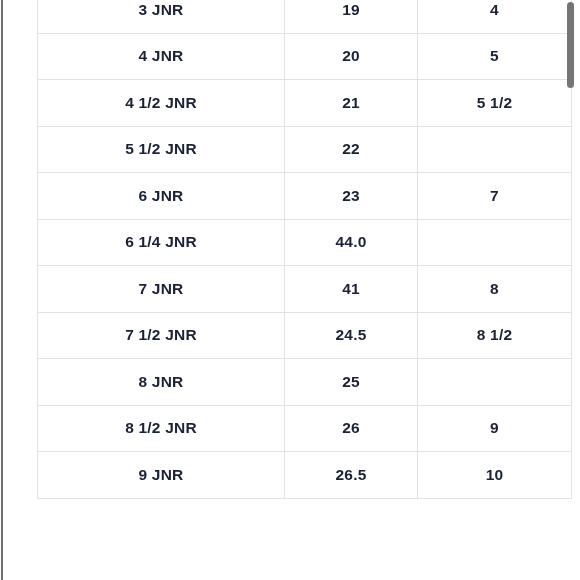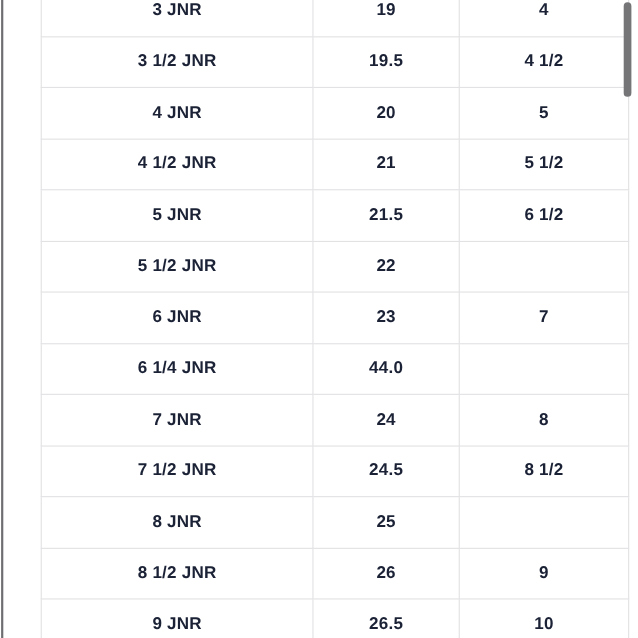--- a/index.html
+++ b/index.html
@@ -101,57 +101,47 @@
           <col class="c2">
           <col class="c3">
       </colgroup>
       <tbody>
         <tr>
           <td>3 JNR</td>
           <td>19</td>
           <td>4</td>
         </tr>
         <tr>
-          <td>3 1/2 JNR</td>
-          <td>19.5</td>
-          <td>4 1/2</td>
-        </tr>
-        <tr>
           <td>4 JNR</td>
           <td>20</td>
           <td>5</td>
         </tr>
         <tr>
           <td>4 1/2 JNR</td>
           <td>21</td>
           <td>5 1/2</td>
-        </tr>
-        <tr>
-          <td>5 JNR</td>
-          <td>21.5</td>
-          <td>6 1/2</td>
         </tr>
         <tr>
           <td>5 1/2 JNR</td>
           <td>22</td>
           <td></td>
         </tr>
         <tr>
           <td>6 JNR</td>
           <td>23</td>
           <td>7</td>
         </tr>
         <tr>
           <td>6 1/4 JNR</td>
           <td>44.0</td>
           <td></td>
         </tr>
         <tr>
           <td>7 JNR</td>
-          <td>24</td>
+          <td>41</td>
           <td>8</td>
         </tr>
         <tr>
           <td>7 1/2 JNR</td>
           <td>24.5</td>
           <td>8 1/2</td>
         </tr>
         <tr>
           <td>8 JNR</td>
           <td>25</td>

